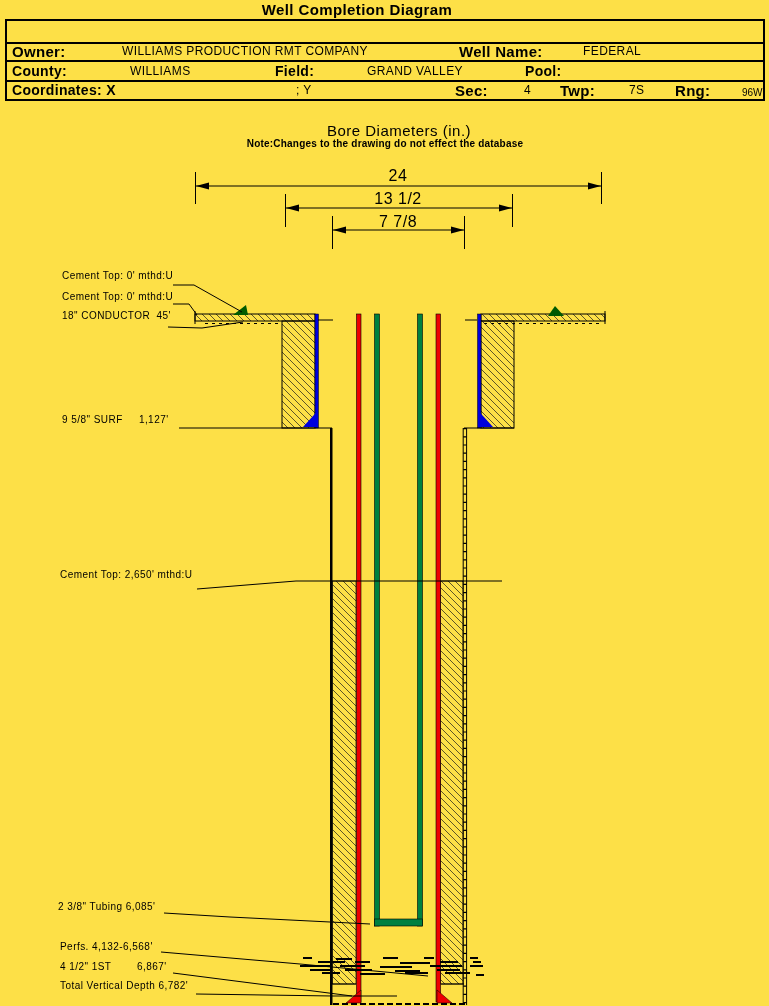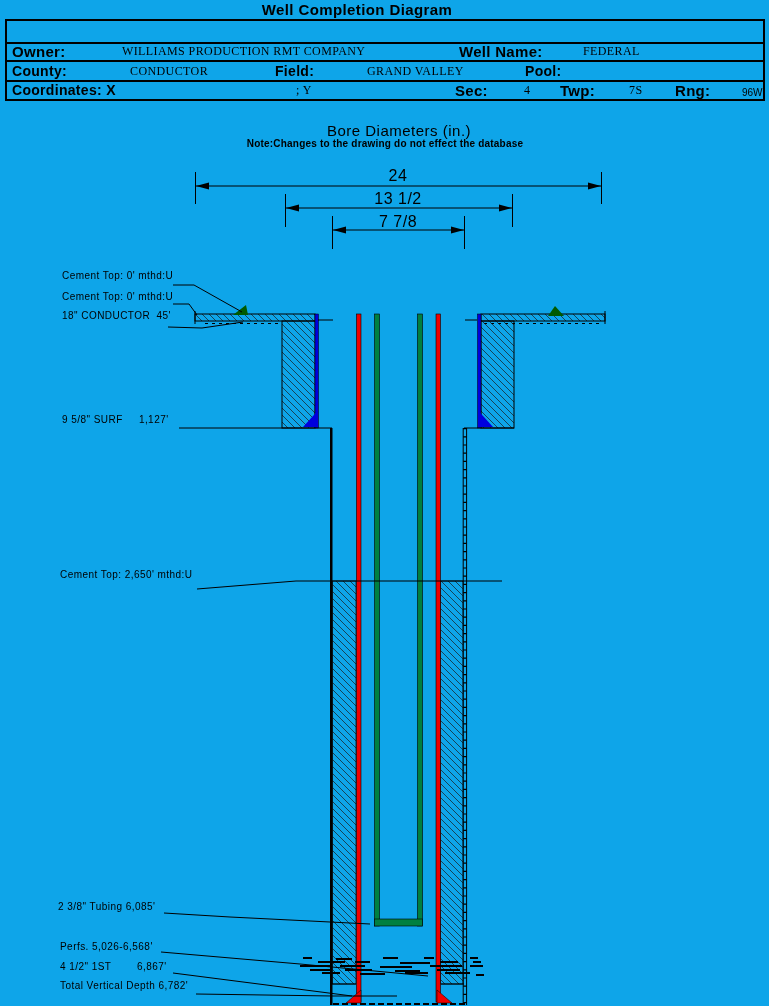--- a/index.html
+++ b/index.html
@@ -1,27 +1,27 @@
 <!DOCTYPE html>
 <html><head>
 <meta charset="utf-8">
 <style>
   html,body{margin:0;padding:0;background:#fff;}
-  .page{position:relative;width:769px;height:1006px;background:#0ea5e9;overflow:hidden;
+  .page{position:relative;width:769px;height:1006px;background:#fde047;overflow:hidden;
         font-family:"Liberation Sans",sans-serif;color:#000;}
   
   .page-title{position:absolute;top:1px;left:357px;transform:translateX(-50%);
               font-size:15px;font-weight:bold;letter-spacing:0.4px;white-space:nowrap;}
   .hdr-table{position:absolute;left:5px;top:19px;width:756px;height:78px;border:2px solid #000;}
   .hdr-div{position:absolute;left:0;width:100%;height:2px;background:#000;}
   .hrow{position:absolute;left:0;width:100%;}
   .hrow span{position:absolute;white-space:pre;}
   .blabel{font-weight:bold;font-size:14px;letter-spacing:0.3px;}
   .blabel-lg{font-weight:bold;font-size:15px;letter-spacing:0.3px;}
-  .hval{font-size:12px;letter-spacing:0.4px;font-family:Liberation Serif, serif;}
+  .hval{font-size:12px;letter-spacing:0.4px;}
   .hval-lg{font-size:13px;letter-spacing:1.5px;}
   .hval-sm{font-size:10px;letter-spacing:0px;}
   .note{position:absolute;top:105px;left:385px;transform:translateX(-50%);
         font-size:10px;font-weight:bold;letter-spacing:0.2px;white-space:nowrap;margin-top:33px;}
   
   .bore-title{position:absolute;top:122px;left:399px;transform:translateX(-50%);
               font-size:15px;letter-spacing:0.5px;white-space:nowrap;}
   .dimlbl{position:absolute;transform:translateX(-50%);font-size:16px;letter-spacing:0.5px;}
   .lbl{position:absolute;font-size:10px;letter-spacing:0.45px;white-space:pre;}
   svg.schematic{position:absolute;left:0;top:0;}
@@ -41,21 +41,21 @@
 
     <div class="hrow" style="top:22px;height:27px;line-height:17px;text-align:right;">
       <span class="blabel-lg" style="left:5px">Owner:</span>
       <span class="hval" style="left:115px">WILLIAMS PRODUCTION RMT COMPANY</span>
       <span class="blabel-lg" style="left:452px">Well Name:</span>
       <span class="hval" style="left:576px">FEDERAL</span>
     </div>
 
     <div class="hrow" style="top:41px;height:18px;line-height:18px;">
       <span class="blabel" style="left:5px">County:</span>
-      <span class="hval" style="left:123px">CONDUCTOR</span>
+      <span class="hval" style="left:123px">WILLIAMS</span>
       <span class="blabel" style="left:268px">Field:</span>
       <span class="hval" style="left:360px">GRAND VALLEY</span>
       <span class="blabel" style="left:518px">Pool:</span>
     </div>
 
     <div class="hrow" style="top:61px;height:17px;line-height:17px;">
       <span class="blabel" style="left:5px">Coordinates: X</span>
       <span class="hval" style="left:289px">; Y</span>
       <span class="blabel-lg" style="left:448px">Sec:</span>
       <span class="hval" style="left:517px">4</span>
@@ -73,21 +73,21 @@
   <div class="dimlbl" style="left:398px;top:167px">24</div>
   <div class="dimlbl" style="left:398px;top:190px">13 1/2</div>
   <div class="dimlbl" style="left:398px;top:213px">7 7/8</div>
 
   <div class="lbl" style="left:62px;top:270px">Cement Top: 0' mthd:U</div>
   <div class="lbl" style="left:62px;top:291px">Cement Top: 0' mthd:U</div>
   <div class="lbl" style="left:62px;top:310px">18" CONDUCTOR  45'</div>
   <div class="lbl" style="left:62px;top:414px">9 5/8" SURF     1,127'</div>
   <div class="lbl" style="left:60px;top:569px">Cement Top: 2,650' mthd:U</div>
   <div class="lbl" style="left:58px;top:901px">2 3/8" Tubing 6,085'</div>
-  <div class="lbl" style="left:60px;top:941px">Perfs. 5,026-6,568'</div>
+  <div class="lbl" style="left:60px;top:941px">Perfs. 4,132-6,568'</div>
   <div class="lbl" style="left:60px;top:961px">4 1/2" 1ST        6,867'</div>
   <div class="lbl" style="left:60px;top:980px">Total Vertical Depth 6,782'</div>
 
   <svg class="schematic" width="769" height="1006" viewBox="0 0 769 1006">
     <defs>
       <pattern id="h1" width="7" height="7" patternUnits="userSpaceOnUse">
         <path d="M-1,-1 L8,8" stroke="#1a1a1a" stroke-width="0.7"></path>
       </pattern>
     </defs>
 

